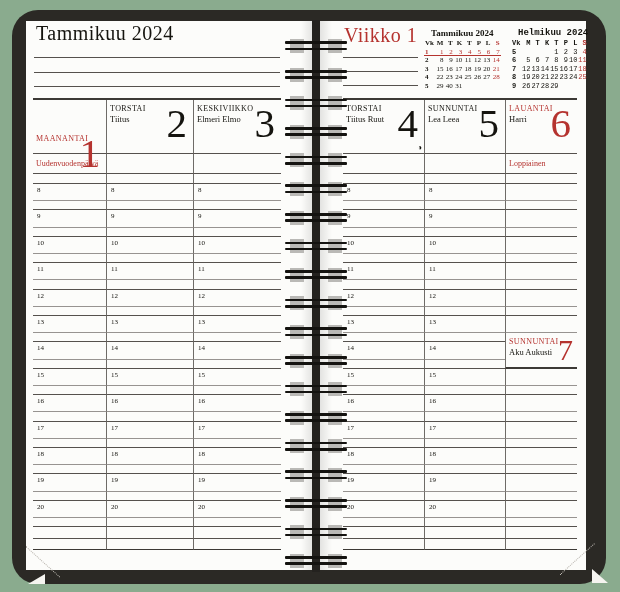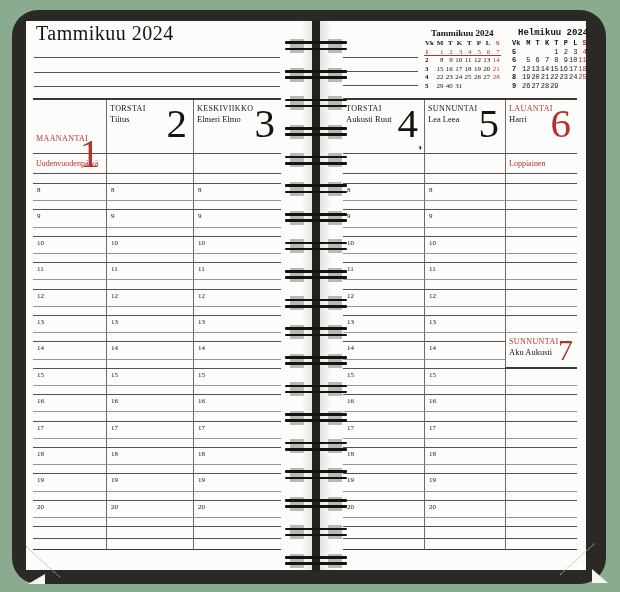--- a/index.html
+++ b/index.html
@@ -77,20 +77,21 @@
 </head>
 <body>
 
 <div class="scene">
   <div class="cover"></div>
 
   <div class="page page-left"></div>
   <div class="page page-right"></div>
 
   <div class="page-title">Tammikuu 2024</div>
+  <div class="week-title">Viikko 1</div>
 
   <div id="notelines-left">
       <div class="nline" style="left: 34px; top: 57px; width: 246px;"></div>
       <div class="nline" style="left: 34px; top: 72px; width: 246px;"></div>
       <div class="nline" style="left: 34px; top: 86px; width: 246px;"></div>
     </div>
   <div id="notelines-right">
       <div class="nline" style="left: 343px; top: 57px; width: 75px;"></div>
       <div class="nline" style="left: 343px; top: 71px; width: 75px;"></div>
       <div class="nline" style="left: 343px; top: 85px; width: 75px;"></div>
@@ -386,21 +387,21 @@
       <div class="gcell" style="grid-area: 30 / 1; border-bottom: 1px solid var(--line);"></div>
       <div class="gcell colsep" style="grid-area: 30 / 2; border-bottom: 1px solid var(--line);"></div>
       <div class="gcell colsep" style="grid-area: 30 / 3; border-bottom: 1px solid var(--line);"></div>
       <div class="gcell" style="grid-area: 31 / 1; border-bottom: 1.6px solid var(--line-thick);"></div>
       <div class="gcell colsep" style="grid-area: 31 / 2; border-bottom: 1.6px solid var(--line-thick);"></div>
       <div class="gcell colsep" style="grid-area: 31 / 3; border-bottom: 1.6px solid var(--line-thick);"></div>
     </div>
   <div id="grid-right" class="grid" style="left: 343px; grid-template-columns: 81px 81px 72px; grid-template-rows: 54px 20px 10px 17.3px 9.1px 17.3px 9.1px 17.3px 9.1px 17.3px 9.1px 17.3px 9.1px 17.3px 9.1px 17.3px 9.1px 17.3px 9.1px 17.3px 9.1px 17.3px 9.1px 17.3px 9.1px 17.3px 9.1px 17.3px 9.1px 11.5px 11.5px;">
       <div class="hcell" style="grid-area: 1 / 1;">
         <div class="dn">TORSTAI</div>
-        <div class="nd">Aukusti Ruut</div>
+        <div class="nd">Tiitus Ruut</div>
         <div class="big">4</div>
         <div class="moon">◑</div>
       </div>
       <div class="hcell colsep" style="grid-area: 1 / 2;">
         <div class="dn">SUNNUNTAI</div>
         <div class="nd">Lea Leea</div>
         <div class="big">5</div>
       </div>
       <div class="hcell colsep" style="grid-area: 1 / 3;">
         <div class="dn red">LAUANTAI</div>

